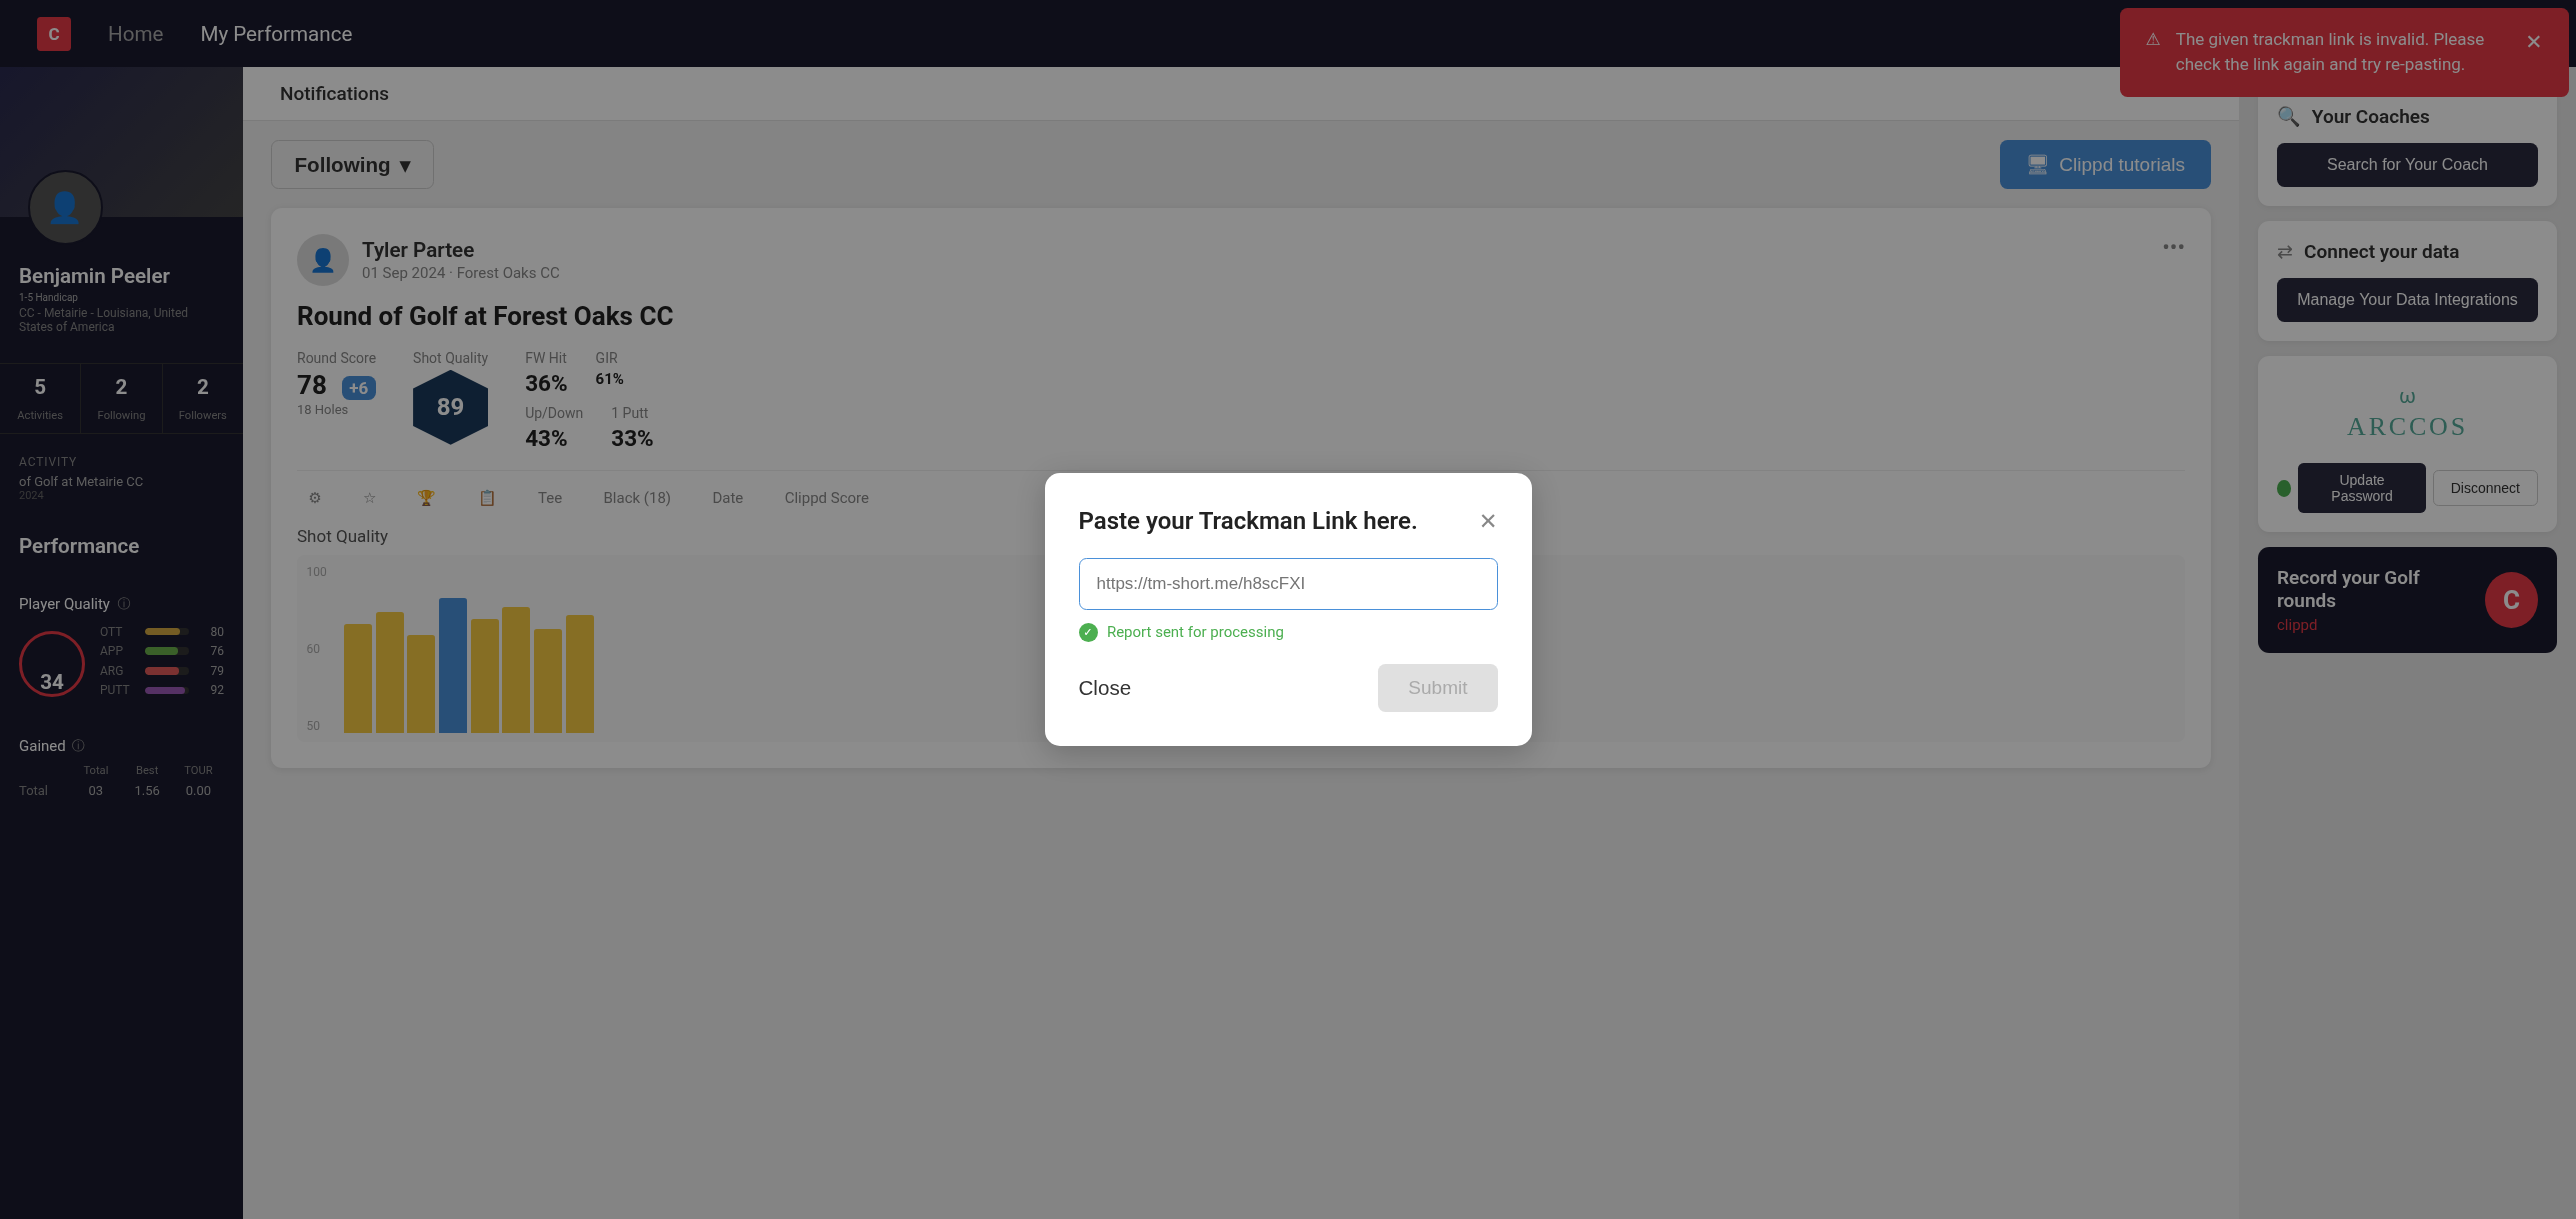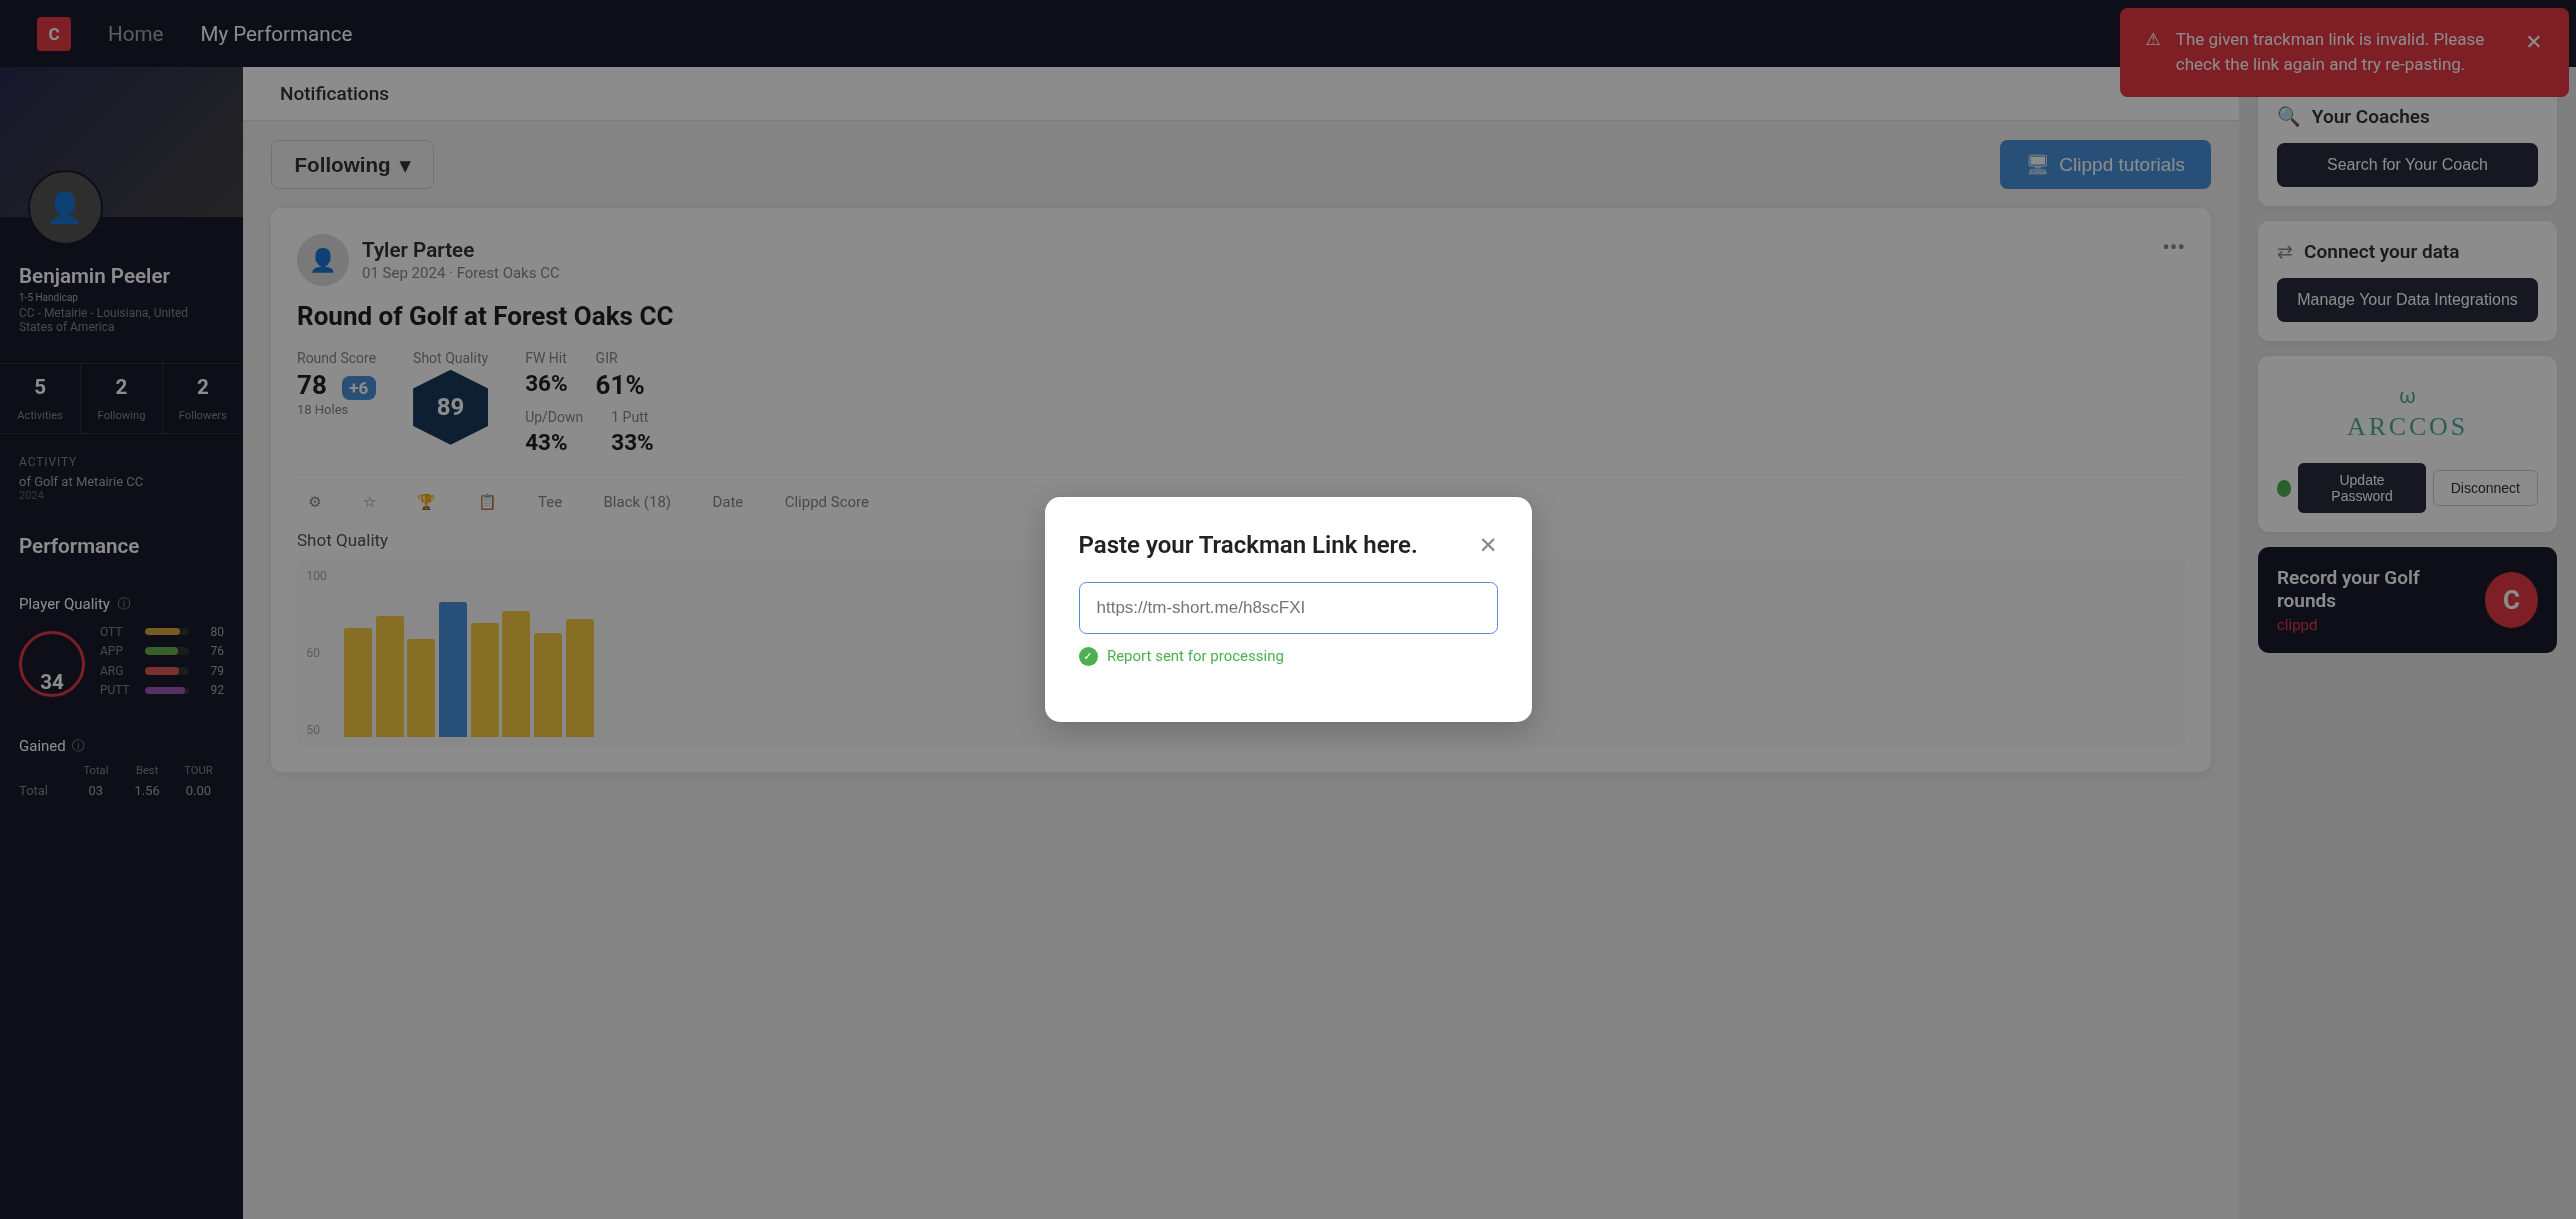--- a/index.html
+++ b/index.html
@@ -386,21 +386,21 @@
             </div>
           </div>
           <div class="round-stat-block">
             <div style="display:flex;gap:28px;">
               <div>
                 <div class="round-stat-label">FW Hit</div>
                 <div class="round-stat-value" style="font-size:22.5px;">36%</div>
               </div>
               <div>
                 <div class="round-stat-label">GIR</div>
-                <div class="round-stat-value" style="font-size:26px;">61%</div>
+                <div class="round-stat-value" style="font-size:15px;">61%</div>
               </div>
             </div>
             <div style="display:flex;gap:28px;margin-top:9.4px;">
               <div>
                 <div class="round-stat-label">Up/Down</div>
                 <div class="round-stat-value" style="font-size:22.5px;">43%</div>
               </div>
               <div>
                 <div class="round-stat-label">1 Putt</div>
                 <div class="round-stat-value" style="font-size:22.5px;">33%</div>
@@ -490,15 +490,19 @@
   <div class="modal">
     <div class="modal-header">
       <span class="modal-title">Paste your Trackman Link here.</span>
       <button class="modal-close">✕</button>
     </div>
     <input class="modal-input" type="text" value="" placeholder="https://tm-short.me/h8scFXI" style="">
     <div class="modal-success">
       <div class="success-dot">✓</div>
       <span>Report sent for processing</span>
     </div>
+    <div class="modal-actions">
+      <button class="close-btn">Close</button>
+      <button class="submit-btn" disabled="">Submit</button>
+    </div>
   </div>
 </div>
 
 
 </body></html>

